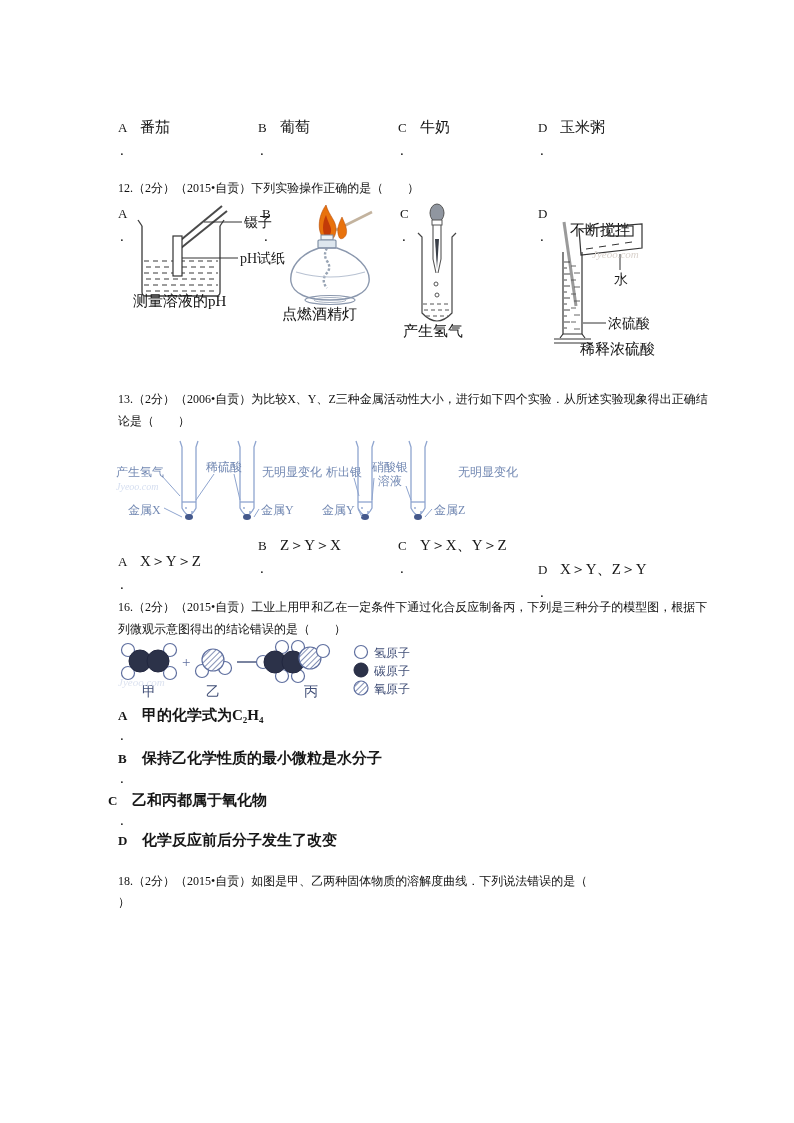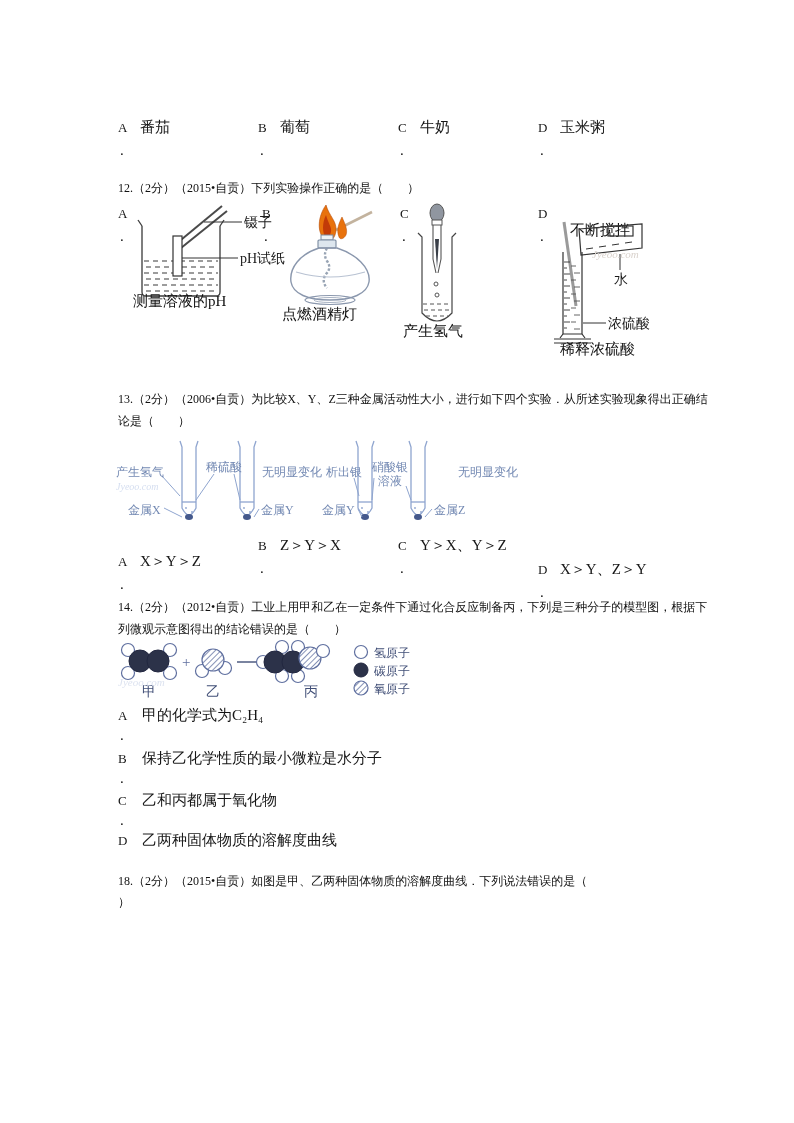--- a/index.html
+++ b/index.html
@@ -5,21 +5,21 @@
   html,body{margin:0;padding:0;}
   body{
     width:794px;height:1123px;position:relative;background:#ffffff;
     font-family:"Liberation Serif","DejaVu Serif",serif;color:#161616;
     overflow:hidden;
   }
   .q-header{position:absolute;font-size:12px;line-height:22px;width:600px;color:#111;}
   .opt{position:absolute;font-size:15px;white-space:nowrap;}
   .opt .ltr{display:inline-block;width:22px;font-size:13px;}
   .opt .dt{display:block;margin-top:8px;margin-left:2px;font-size:15px;line-height:10px;}
-  .q14opt{position:absolute;font-size:15px;white-space:nowrap;}
+  .q14opt{position:absolute;font-size:15px;white-space:nowrap;font-weight:bold;}
   .q14opt .ltr{display:inline-block;width:24px;font-size:13px;}
   .dotline{position:absolute;font-size:15px;}
   .cap{position:absolute;font-size:15px;color:#111;white-space:nowrap;}
   .fig-letter{position:absolute;font-size:13px;}
   .wm{position:absolute;font-size:11px;color:#d9d2cc;font-style:italic;}
   svg{position:absolute;overflow:visible;}
   svg text{font-family:"Liberation Serif","DejaVu Serif",serif;}
 </style>
 </head>
 <body>
@@ -164,21 +164,21 @@
       <line x1="36" y1="79" x2="42" y2="79"></line>
     <line x1="33" y1="86" x2="38" y2="86"></line>
       <line x1="36" y1="93" x2="42" y2="93"></line>
     <line x1="33" y1="100" x2="38" y2="100"></line>
       <line x1="36" y1="107" x2="42" y2="107"></line>
   </g>
   <line x1="45" y1="101" x2="68" y2="101" stroke="#333" stroke-width="1"></line>
   <text x="70" y="106" font-size="14" fill="#1a1a1a">浓硫酸</text>
 </svg>
 <div class="wm" style="left:592px;top:248px">Jyeoo.com</div>
-<div class="cap" style="left:560px;top:340px">稀释浓硫酸</div>
+<div class="cap" style="left:580px;top:340px">稀释浓硫酸</div>
 
 <div class="q-header" style="left:118px;top:388px">13.（2分）（2006•自贡）为比较X、Y、Z三种金属活动性大小，进行如下四个实验．从所述实验现象得出正确结论是（　　）</div>
 
 <svg style="left:112px;top:438px" width="420" height="100" viewBox="0 0 420 100">
 
   <g stroke="#8fa5cf" stroke-width="1.3" fill="none">
     <path d="M68,3 L70,9 L70,70 Q77,84 84,70 L84,9 L86,3"></path>
       <line x1="70" y1="64" x2="84" y2="64"></line>
   </g>
   <g stroke="#8fa5cf" stroke-width="1.3" fill="none">
@@ -254,21 +254,21 @@
 </div>
 <div class="opt" style="left:398px;top:536px">
   <span class="ltr">C</span><span>Y＞X、Y＞Z</span>
   <span class="dt">.</span>
 </div>
 <div class="opt" style="left:538px;top:560px">
   <span class="ltr">D</span><span>X＞Y、Z＞Y</span>
   <span class="dt">.</span>
 </div>
 
-<div class="q-header" style="left:118px;top:596px">14.（2分）（2012•自贡）工业上用甲和乙在一定条件下通过化合反应制备丙，下列是三种分子的模型图，根据下列微观示意图得出的结论错误的是（　　）</div>
+<div class="q-header" style="left:118px;top:596px">16.（2分）（2015•自贡）工业上用甲和乙在一定条件下通过化合反应制备丙，下列是三种分子的模型图，根据下列微观示意图得出的结论错误的是（　　）</div>
 
 <svg style="left:112px;top:640px" width="345" height="64" viewBox="0 0 345 64">
   <defs>
     <pattern id="hatch" width="4" height="4" patternUnits="userSpaceOnUse" patternTransform="rotate(45)">
       <rect width="4" height="4" fill="#ffffff"></rect>
       <line x1="0" y1="0" x2="0" y2="4" stroke="#5f6f9f" stroke-width="1.5"></line>
     </pattern>
   </defs>
 
   <g>
@@ -323,22 +323,22 @@
 <div class="wm" style="left:118px;top:676px;color:#dde3f0">Jyeoo.com</div>
 
 <div class="q14opt" style="left:118px;top:706px">
   <span class="ltr">A</span><span>甲的化学式为C₂H₄</span>
 </div>
 <div class="dotline" style="left:120px;top:727px">.</div>
 <div class="q14opt" style="left:118px;top:749px">
   <span class="ltr">B</span><span>保持乙化学性质的最小微粒是水分子</span>
 </div>
 <div class="dotline" style="left:120px;top:770px">.</div>
-<div class="q14opt" style="left:118px;top:791px">
+<div class="q14opt" style="left:108px;top:791px">
   <span class="ltr">C</span><span>乙和丙都属于氧化物</span>
 </div>
 <div class="dotline" style="left:120px;top:812px">.</div>
 <div class="q14opt" style="left:118px;top:831px">
-  <span class="ltr">D</span><span>乙两种固体物质的溶解度曲线</span>
+  <span class="ltr">D</span><span>化学反应前后分子发生了改变</span>
 </div>
 
 <div class="q-header" style="left:118px;top:870px">18.（2分）（2015•自贡）如图是甲、乙两种固体物质的溶解度曲线．下列说法错误的是（</div>
 <div class="q-header" style="left:118px;top:891px">）</div>
 
 </body></html>

